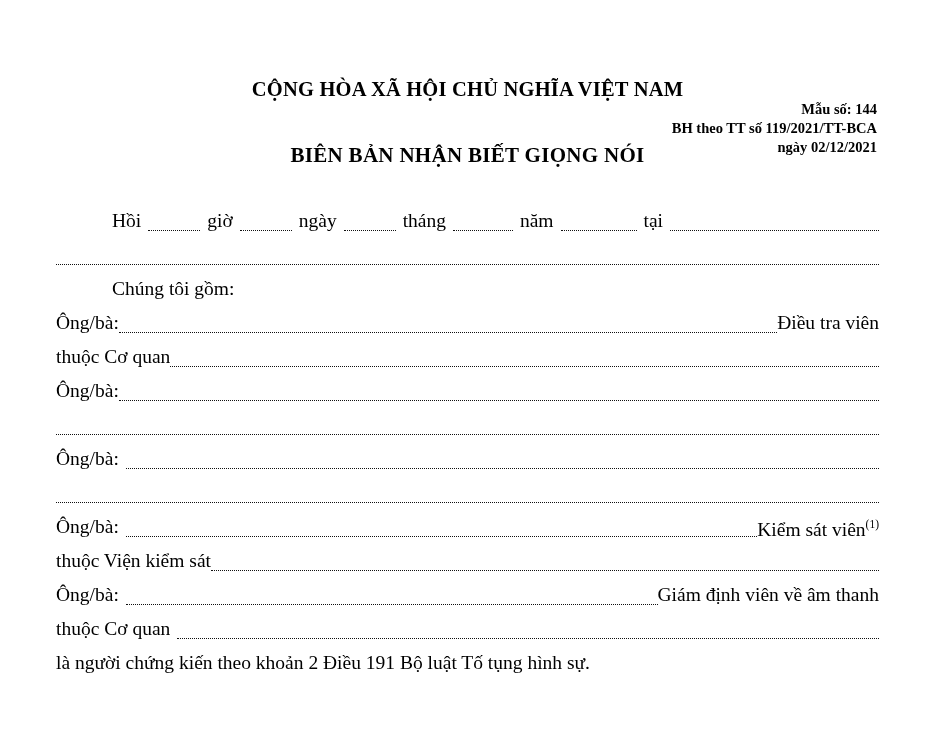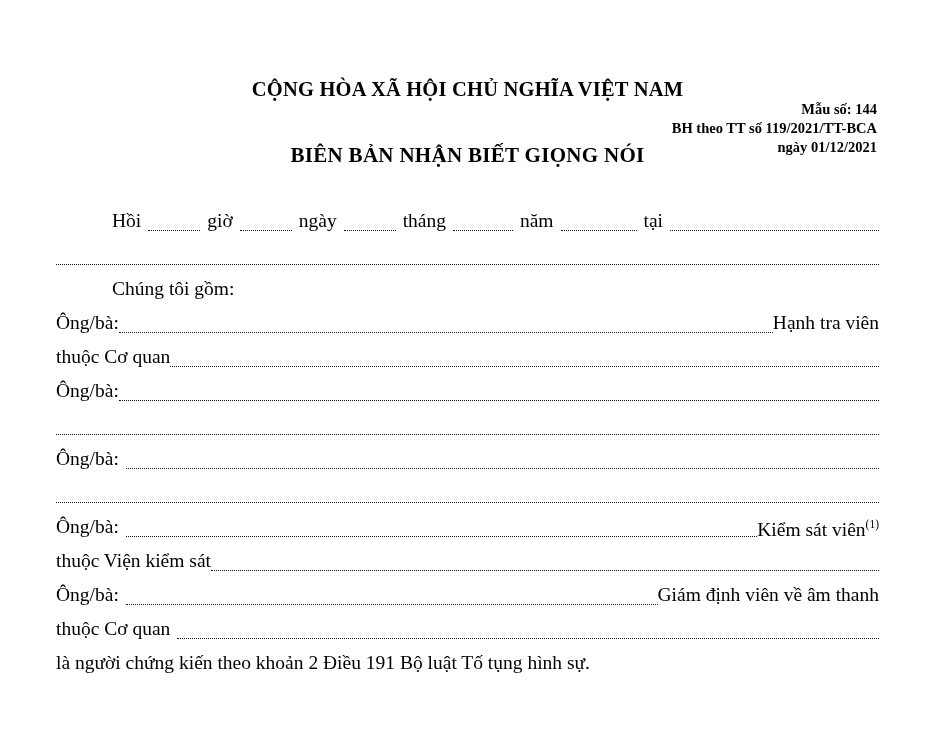--- a/index.html
+++ b/index.html
@@ -117,21 +117,21 @@
   }
 </style>
 </head>
 <body>
 
 <div class="page">
 
   <div class="form-meta">
     <div>Mẫu số: 144</div>
     <div>BH theo TT số 119/2021/TT-BCA</div>
-    <div>ngày 01/12/2021</div>
+    <div>ngày 02/12/2021</div>
   </div>
 
   <div class="national">
     <div class="line1">CỘNG HÒA XÃ HỘI CHỦ NGHĨA VIỆT NAM</div>
   </div>
 
   <div class="doc-title">BIÊN BẢN NHẬN BIẾT GIỌNG NÓI</div>
 
   <div class="body">
 
@@ -165,21 +165,21 @@
       <div class="full-dots"></div>
     </div>
 
     <div class="row indent">
       <span class="txt">Chúng tôi gồm:</span>
     </div>
 
     <div class="row">
       <span class="txt">Ông/bà:</span>
       <span class="fill"></span>
-      <span class="txt">Hạnh tra viên</span>
+      <span class="txt">Điều tra viên</span>
     </div>
 
     <div class="row">
       <span class="txt">thuộc Cơ quan</span>
       <span class="fill"></span>
     </div>
 
     <div class="row">
       <span class="txt">Ông/bà:</span>
       <span class="fill"></span>

